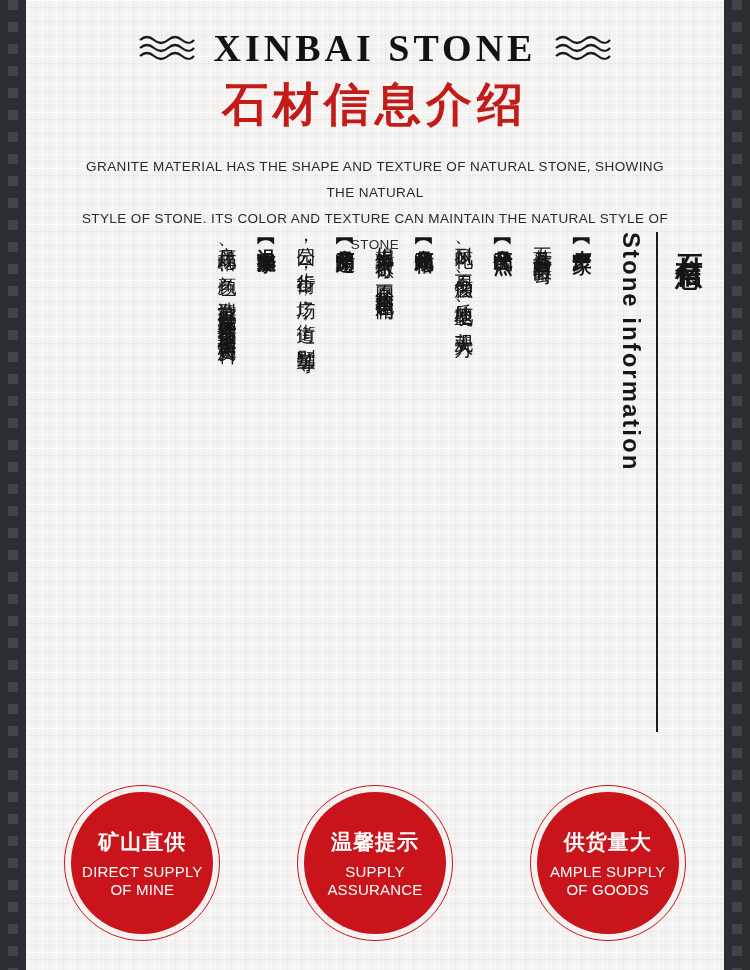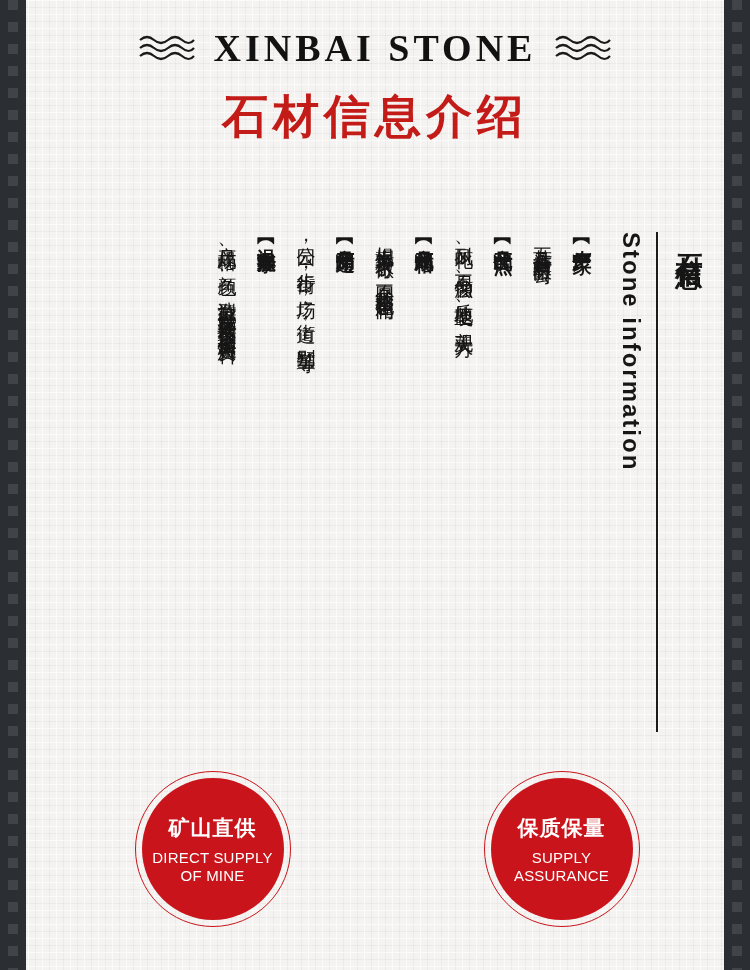--- a/index.html
+++ b/index.html
@@ -81,21 +81,21 @@
   .main-title {
     font-family: "Liberation Serif", serif;
     font-size: 38px;
     font-weight: bold;
     letter-spacing: 4px;
     color: #121212;
     white-space: nowrap;
   }
 
   .cn-title {
-    margin-top: 16px;
+    margin-top: 4px;
     font-family: "DejaVu Sans", sans-serif;
     font-size: 46px;
     font-weight: bold;
     letter-spacing: 5px;
     color: #c31b18;
   }
 
   .subtitle {
     margin: 18px auto 0;
     width: 600px;
@@ -157,22 +157,21 @@
 
   
   .badges {
     position: absolute;
     bottom: 22px;
     left: 26px;
     width: 698px;
     height: 170px;
     display: flex;
     justify-content: space-around;
-    align-items: flex-start;
-    padding-left: 12px;
+    align-items: center;
   }
 
   .badge {
     position: relative;
     width: 142px;
     height: 142px;
     border-radius: 50%;
     background: #c8141a;
     color: #ffffff;
     display: flex;
@@ -225,20 +224,24 @@
       <div class="main-title">XINBAI STONE</div>
       <svg class="wave" viewBox="0 0 58 30">
         <path d="M2 7 q7 -6 14 0 q7 6 14 0 q7 -6 14 0 q7 6 12 0" fill="none" stroke="#1b1b1b" stroke-width="2.2"></path>
         <path d="M2 15 q7 -6 14 0 q7 6 14 0 q7 -6 14 0 q7 6 12 0" fill="none" stroke="#1b1b1b" stroke-width="2.2"></path>
         <path d="M2 23 q7 -6 14 0 q7 6 14 0 q7 -6 14 0 q7 6 12 0" fill="none" stroke="#1b1b1b" stroke-width="2.2"></path>
       </svg>
     </div>
 
     <div class="cn-title">石材信息介绍</div>
 
+    <div class="subtitle">
+      <div>GRANITE MATERIAL HAS THE SHAPE AND TEXTURE OF NATURAL STONE, SHOWING THE NATURAL</div>
+      <div>STYLE OF STONE. ITS COLOR AND TEXTURE CAN MAINTAIN THE NATURAL STYLE OF STONE</div>
+    </div>
   </div>
 
   <div class="vertical-area">
 
     <div class="v-col heading-col">石材信息</div>
     <div class="v-col heading-en">Stone information</div>
 
     <div class="v-col bold">【生产厂家】</div>
     <div class="v-col">五莲县鑫佰石材有限公司</div>
 
@@ -257,21 +260,25 @@
   </div>
 
   <div class="badges">
 
     <div class="badge">
       <div class="badge-cn">矿山直供</div>
       <div class="badge-en small">DIRECT SUPPLY OF MINE</div>
     </div>
 
     <div class="badge">
-      <div class="badge-cn">保质保量</div>
+      <div class="badge-cn">温馨提示</div>
       <div class="badge-en small">SUPPLY ASSURANCE</div>
     </div>
 
 
+    <div class="badge">
+      <div class="badge-cn">供货量大</div>
+      <div class="badge-en small">AMPLE SUPPLY OF GOODS</div>
+    </div>
 
   </div>
 
 </div>
 
 </body></html>

